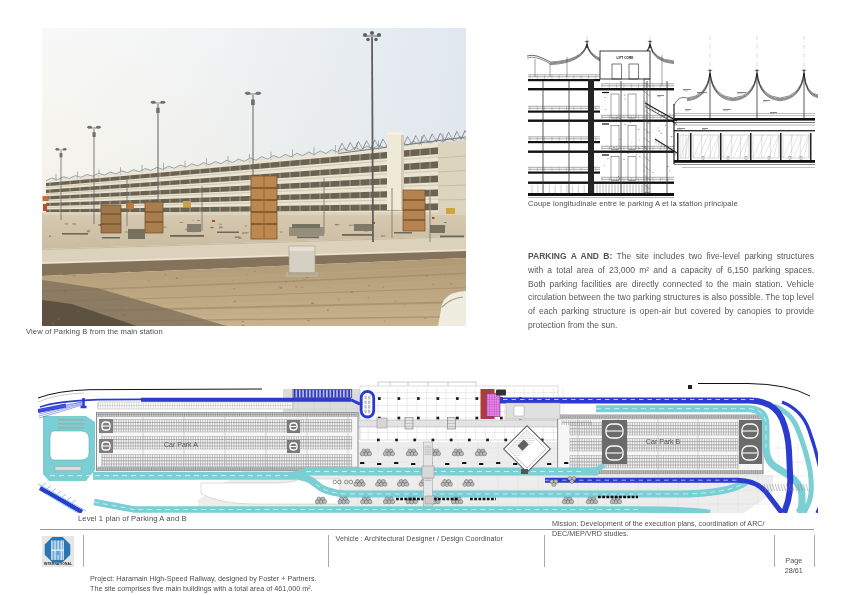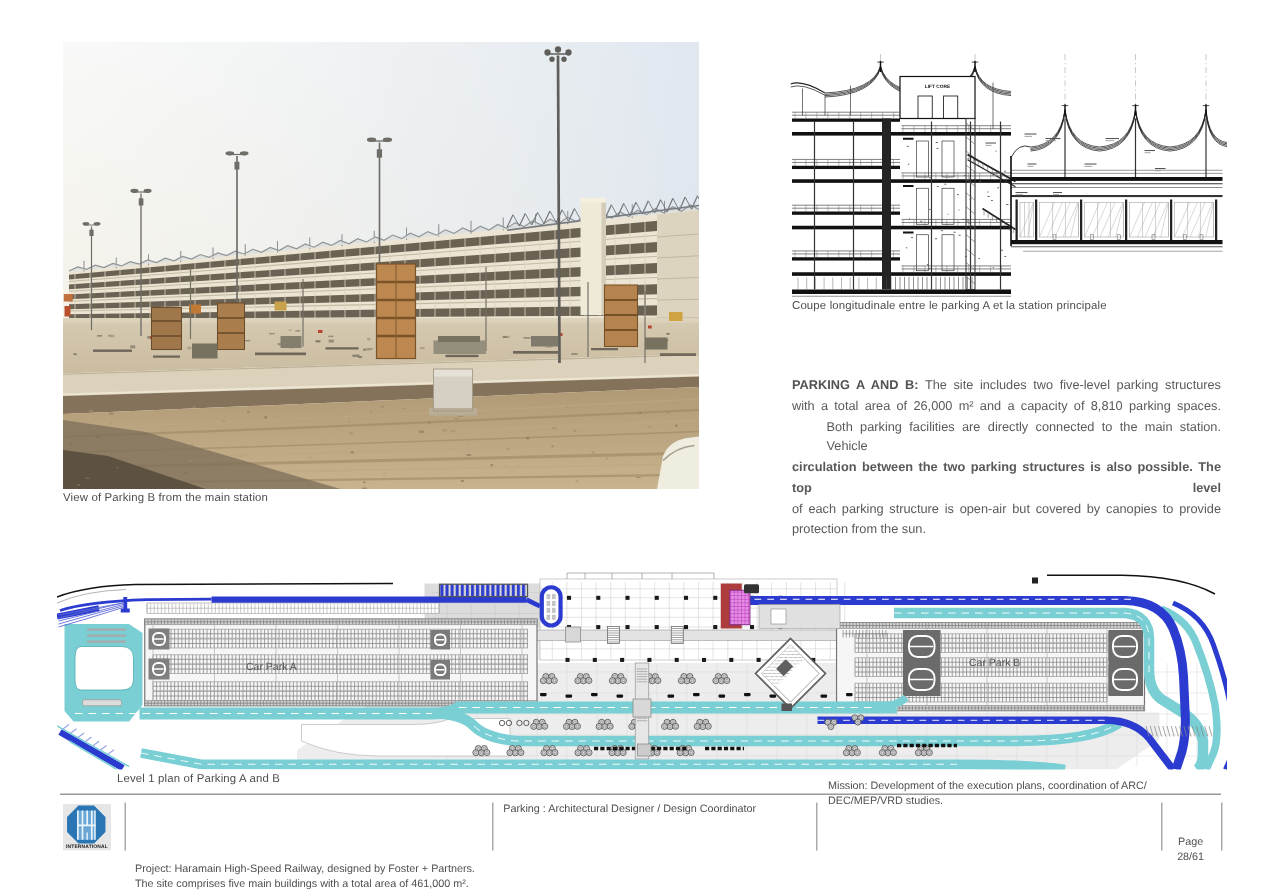--- a/index.html
+++ b/index.html
@@ -385,21 +385,21 @@
       <rect x="86" y="201" width="17" height="10" fill="#76725f"></rect>
       <rect x="145" y="196" width="14" height="8" fill="#837e6e"></rect>
       <rect x="247" y="199" width="35" height="9" fill="#948e7c"></rect>
       <rect x="250" y="196" width="28" height="4" fill="#76725f"></rect>
       <rect x="312" y="196" width="18" height="7" fill="#7f7a6c"></rect>
       <rect x="388" y="197" width="15" height="8" fill="#76725f"></rect>
       <path d="M396 298 L400 276 Q404 266 416 264 L424 263 L424 298 Z" fill="#efeddf"></path>
       <path d="M400 279 Q409 270 421 269" fill="none" stroke="#a39f8b" stroke-width="1.1"></path>
     </svg></div>
 
-<div class="abs cap" style="left:42px;top:326.5px;">View of Parking B from the main station</div>
+<div class="abs cap" style="left:26px;top:326.5px;">View of Parking B from the main station</div>
 
 <div class="abs" style="left:527px;top:35px;width:291px;height:174px;"><svg width="291" height="174" viewBox="0 0 291 174" xmlns="http://www.w3.org/2000/svg">
       <rect x="0" y="0" width="291" height="174" fill="#fff"></rect>
       <rect x="1" y="44.0" width="72" height="2.2" fill="#111"></rect>
       <line x1="1" y1="41.8" x2="73" y2="41.8" stroke="#444" stroke-width="0.45"></line>
       <line x1="1" y1="39.8" x2="73" y2="39.8" stroke="#444" stroke-width="0.45"></line>
       <line x1="3.0" y1="44.0" x2="3.0" y2="39.8" stroke="#666" stroke-width="0.3"></line>
       <line x1="10.3" y1="44.0" x2="10.3" y2="39.8" stroke="#666" stroke-width="0.3"></line>
       <line x1="17.6" y1="44.0" x2="17.6" y2="39.8" stroke="#666" stroke-width="0.3"></line>
       <line x1="24.9" y1="44.0" x2="24.9" y2="39.8" stroke="#666" stroke-width="0.3"></line>
@@ -764,23 +764,23 @@
       <rect x="130" y="60" width="7" height="0.7" fill="#555"></rect>
       <rect x="130" y="61.6" width="4" height="0.5" fill="#888"></rect>
       <rect x="134" y="80" width="6" height="0.7" fill="#555"></rect>
       <rect x="134" y="81.6" width="4" height="0.5" fill="#888"></rect>
     </svg></div>
 
 <div class="abs cap" style="left:528px;top:198.5px;text-align:center;">Coupe longitudinale entre le parking A et la station principale</div>
 
 <div class="abs body-text" style="left:528px;top:250px;width:286px;">
     <div style="text-align:justify;text-align-last:justify;"><b>PARKING A AND B:</b> The site includes two five-level parking structures</div>
-    <div style="text-align:justify;text-align-last:justify;">with a total area of 26,000 m² and a capacity of 8,810 parking spaces.</div>
-    <div style="text-align:justify;text-align-last:justify;margin-left:23px;">Both parking facilities are directly connected to the main station. Vehicle</div>
-    <div style="text-align:justify;text-align-last:justify;font-weight:bold;">circulation between the two parking structures is also possible. The top level</div>
+    <div style="text-align:justify;text-align-last:justify;">with a total area of 23,000 m² and a capacity of 6,150 parking spaces.</div>
+    <div style="text-align:justify;text-align-last:justify;">Both parking facilities are directly connected to the main station. Vehicle</div>
+    <div style="text-align:justify;text-align-last:justify;">circulation between the two parking structures is also possible. The top level</div>
     <div style="text-align:justify;text-align-last:justify;">of each parking structure is open-air but covered by canopies to provide</div>
     <div style="text-align:justify;">protection from the sun.</div>
   </div>
 
 <div class="abs" style="left:38px;top:380px;width:780px;height:133px;"><svg width="780" height="133" viewBox="0 0 780 133" xmlns="http://www.w3.org/2000/svg">
       <defs>
         <pattern id="hatchB" width="3.4" height="3.4" patternUnits="userSpaceOnUse">
           <rect width="3.4" height="3.4" fill="#d6d6d6"></rect>
           <rect x="0.6" width="2" height="3.4" fill="#2b3bd0"></rect>
         </pattern>
@@ -3010,17 +3010,17 @@
 <div class="abs" style="left:42px;top:562.4px;width:32px;text-align:center;font-size:3.3px;color:#222;font-weight:bold;letter-spacing:0.1px;">INTERNATIONAL</div>
 
 <div class="abs" style="left:83px;top:535px;width:1px;height:31.5px;background:#aaa;"></div>
 <div class="abs" style="left:328px;top:535px;width:1px;height:31.5px;background:#aaa;"></div>
 <div class="abs" style="left:544px;top:535px;width:1px;height:31.5px;background:#aaa;"></div>
 <div class="abs" style="left:774px;top:535px;width:1px;height:31.5px;background:#aaa;"></div>
 <div class="abs" style="left:813.5px;top:535px;width:1px;height:31.5px;background:#aaa;"></div>
 
 <div class="abs ft" style="left:90px;top:533.8px;width:233px;margin-top:40px;">Project: Haramain High-Speed Railway, designed by Foster + Partners.<br>The site comprises five main buildings with a total area of 461,000 m².</div>
 
-<div class="abs ft" style="left:335.5px;top:533.8px;width:205px;">Parking : Architectural Designer / Design Coordinator</div>
+<div class="abs ft" style="left:335.5px;top:533.8px;width:205px;">Vehicle : Architectural Designer / Design Coordinator</div>
 
 <div class="abs ft" style="left:552px;top:519px;width:216px;">Mission: Development of the execution plans, coordination of ARC/<br>DEC/MEP/VRD studies.</div>
 
 <div class="abs ft" style="left:774px;top:556px;width:39.5px;text-align:center;line-height:10.2px;">Page<br>28/61</div>
 
 </body></html>

